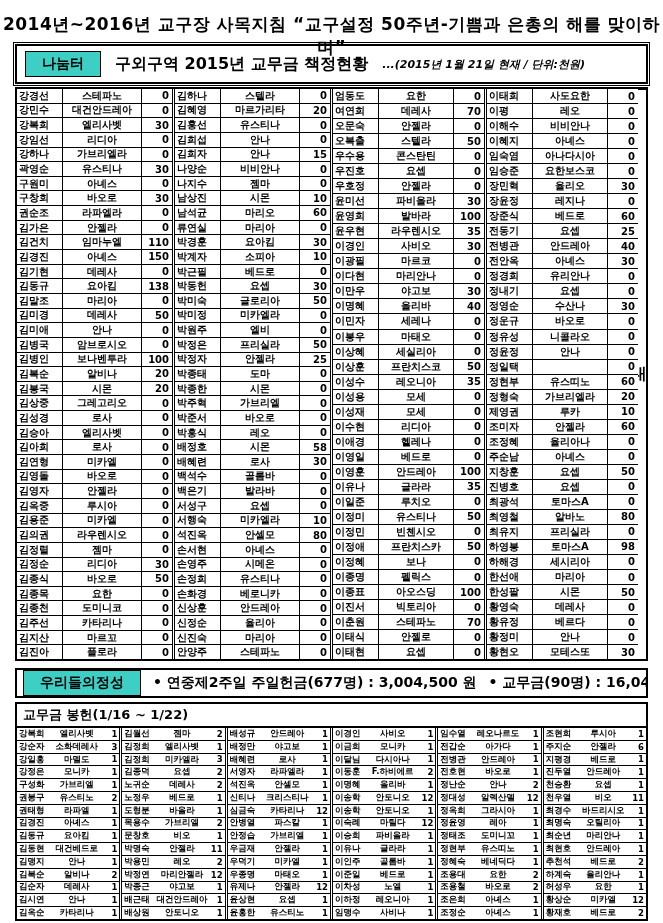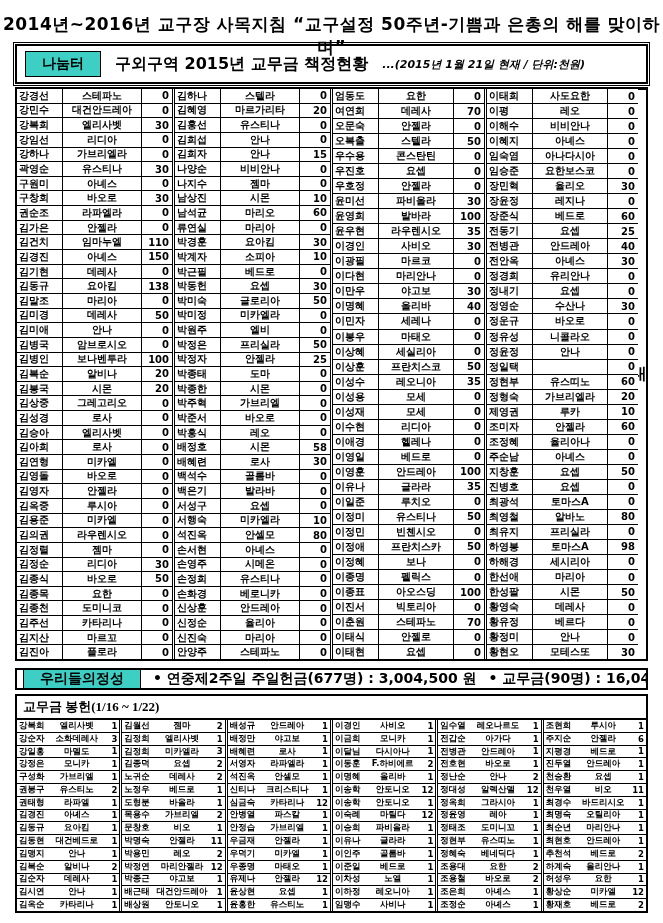--- a/index.html
+++ b/index.html
@@ -41,29 +41,29 @@
   .c-name { width:46px; padding:0 2px; font-size:10px; font-weight:bold;
             border-right:1px solid #000; overflow:hidden; white-space:nowrap; align-self:stretch; display:flex; align-items:center; }
   .c-saint { flex:1; padding:0 2px; font-size:10px; font-weight:bold; text-align:center;
              border-right:1px solid #000; overflow:hidden; white-space:nowrap; align-self:stretch; display:flex; align-items:center; justify-content:center; }
   .c-amt { width:30px; padding:0 3px; font-size:10px; font-weight:bold; text-align:right; }
   .t-footer { flex:1; border-top:1px solid #000; display:flex; align-items:center; justify-content:center;
               font-size:16px; font-weight:bold; white-space:nowrap; overflow:hidden; }
 
   
   .summary-box {
-    border:2px solid #000; margin-top:7px; height:22px;
+    border:2px solid #000; margin-top:7px; height:30px;
     display:flex; align-items:center; gap:12px; padding:0 6px; overflow:hidden;
   }
   .summary-item { font-size:14px; font-weight:bold; white-space:nowrap; }
   .summary-item::before { content:"\2022  "; }
 
   
   .offer-box { border:2px solid #000; margin-top:4px; }
-  .offer-title { font-size:13px; font-weight:bold; padding:2px 6px; border-bottom:2px solid #000;font-family:Liberation Serif, serif; }
+  .offer-title { font-size:13px; font-weight:bold; padding:2px 6px; border-bottom:2px solid #000; }
   .offer-grid { display:flex; height:191px; }
   .ocol { flex:1; display:flex; flex-direction:column; min-width:0; }
   .ocol + .ocol { border-left:3px double #000; }
   .orow { flex:1; display:flex; align-items:center; min-height:0; overflow:hidden; }
   .orow + .orow { border-top:1px solid #000; }
   .o-name { width:32px; padding-left:2px; font-size:8.5px; font-weight:bold; white-space:nowrap; overflow:hidden; }
   .o-saint { flex:1; font-size:8.5px; font-weight:bold; text-align:center; white-space:nowrap; overflow:hidden; }
   .o-cnt { width:15px; padding-right:2px; font-size:8.5px; font-weight:bold; text-align:right; }
 </style>
 </head>

